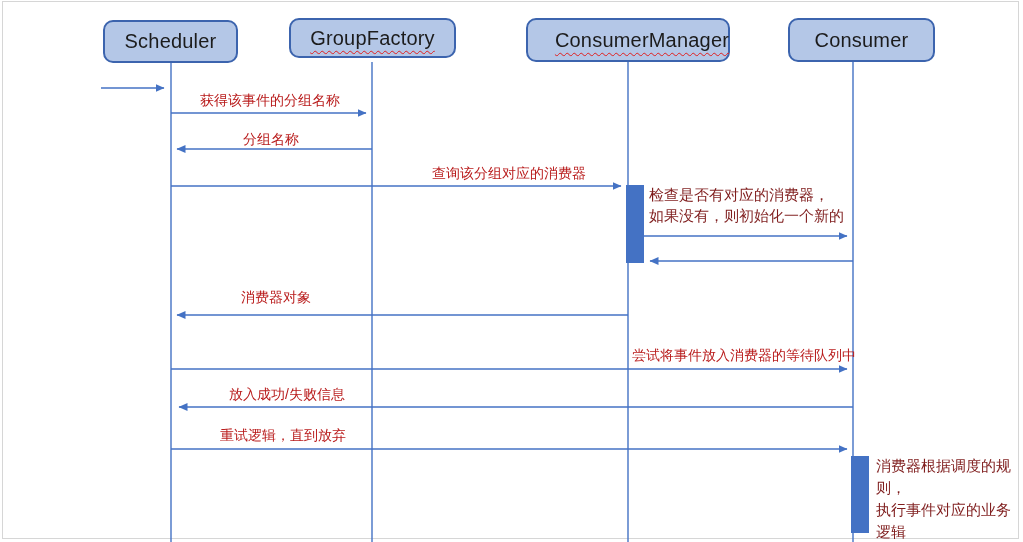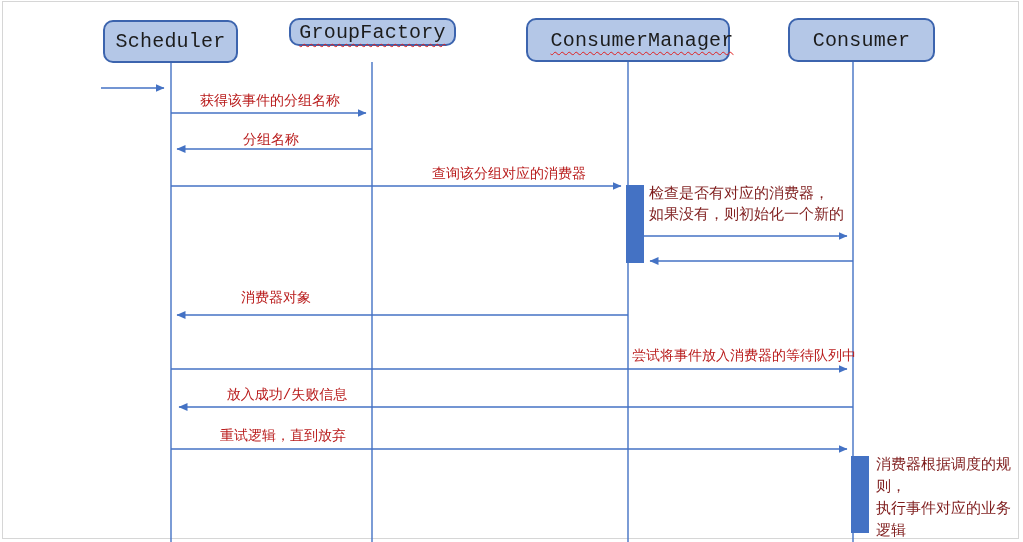--- a/index.html
+++ b/index.html
@@ -1,18 +1,18 @@
 <!DOCTYPE html>
 <html><head>
 <meta charset="utf-8">
 <style>
   html,body{margin:0;padding:0;background:#ffffff;}
   #stage{
     position:relative;width:1023px;height:542px;overflow:hidden;
-    font-family:Liberation Mono, monospace;
+    font-family:Liberation Sans, sans-serif;
     background:#ffffff;
   }
   .frame{
     position:absolute;left:2px;top:1px;width:1015px;height:536px;
     border:1px solid #d6d6d6;pointer-events:none;
   }
   .layer{position:absolute;left:0;top:0;}
   .actor{
     position:absolute;box-sizing:border-box;
     background:#b4c7e7;border:2px solid #3c64ae;border-radius:10px;
@@ -71,21 +71,21 @@
     <line x1="853" y1="407" x2="179" y2="407" stroke="#4472c4" stroke-width="1.3" marker-end="url(#ah)"></line>
     <line x1="171" y1="449" x2="847" y2="449" stroke="#4472c4" stroke-width="1.3" marker-end="url(#ah)"></line>
 
     <rect x="626" y="185" width="18" height="78" fill="#4472c4"></rect>
     <rect x="851" y="456" width="18" height="77" fill="#4472c4"></rect>
   </svg>
 
   <div class="actor" style="left:103px;top:20px;width:135px;height:43px;">
     <span>Scheduler</span>
   </div>
-  <div class="actor" style="left:289px;top:18px;width:167px;height:28px;">
+  <div class="actor" style="left:289px;top:18px;width:167px;height:40px;">
     <span class="ssp">GroupFactory</span>
   </div>
   <div class="actor" style="left:526px;top:18px;width:204px;height:44px;padding-left:28px;">
     <span class="ssp">ConsumerManager</span>
   </div>
   <div class="actor" style="left:788px;top:18px;width:147px;height:44px;">
     <span>Consumer</span>
   </div>
 
 

